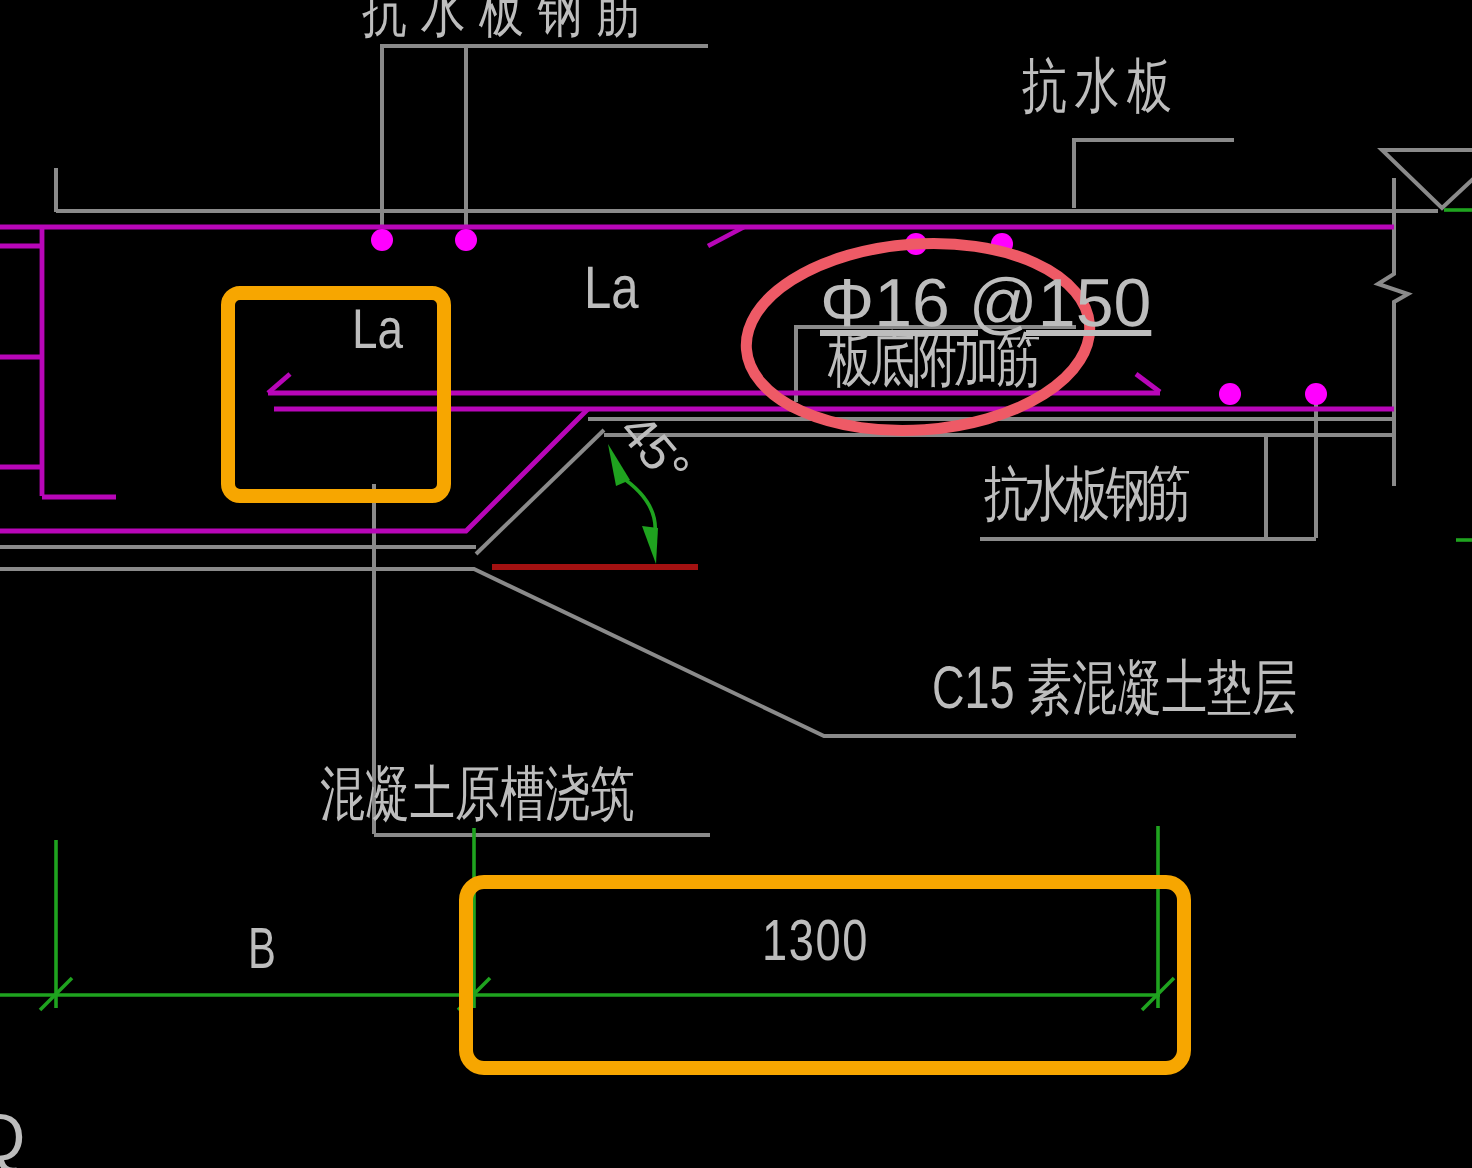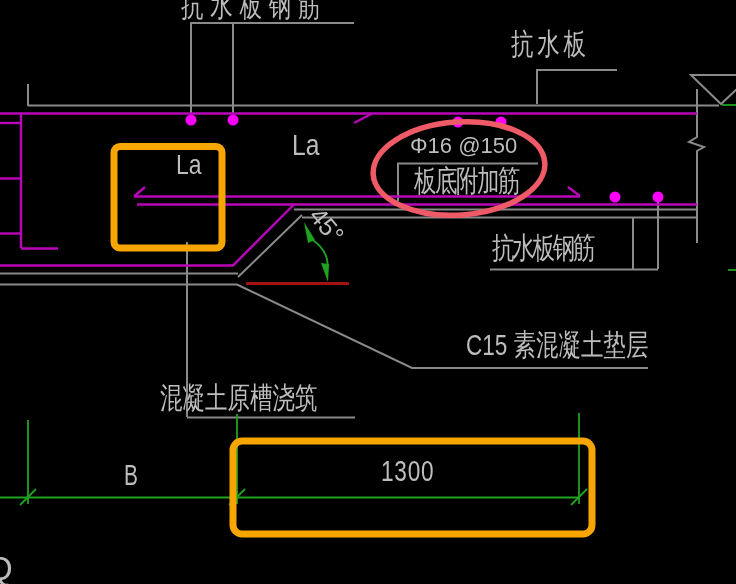--- a/index.html
+++ b/index.html
@@ -104,21 +104,21 @@
 
   <g>
     <rect class="orange-box" x="114" y="146.5" width="108" height="101.5" rx="6"></rect>
     <rect class="orange-box" x="233" y="441" width="359" height="93" rx="9"></rect>
     <ellipse class="red-ellipse" cx="459" cy="168.5" rx="86" ry="46.5" transform="rotate(-4 459 168.5)"></ellipse>
   </g>
 </svg>
 
 <div class="cad-text cjk" style="left:181px;top:-9px;letter-spacing:9px;">抗水板钢筋</div>
 <div class="cad-text cjk" style="left:511px;top:29px;letter-spacing:5px;">抗水板</div>
-<div class="cad-text" style="left:410px;top:135px;font-size:22px;">Φ16 @150</div>
+<div class="cad-text" style="left:410px;top:135px;font-size:34px;text-decoration:underline;">Φ16 @150</div>
 <div class="cad-text cjk" style="left:414px;top:166px;letter-spacing:-2px;">板底附加筋</div>
 <div class="cad-text" style="left:176px;top:151px;font-size:28px;transform:scaleX(0.82);">La</div>
 <div class="cad-text" style="left:292px;top:130px;font-size:30px;transform:scaleX(0.82);">La</div>
 <div class="cad-text" style="left:324px;top:203px;font-size:25px;transform:rotate(50deg);">45°</div>
 <div class="cad-text cjk" style="left:492px;top:233px;letter-spacing:-3px;">抗水板钢筋</div>
 <div class="cad-text cjk" style="left:466px;top:330px;">C15 素混凝土垫层</div>
 <div class="cad-text cjk" style="left:160px;top:383px;">混凝土原槽浇筑</div>
 <div class="cad-text" style="left:124px;top:461px;font-size:29px;transform:scaleX(0.72);">B</div>
 <div class="cad-text" style="left:381px;top:457px;font-size:29px;transform:scaleX(0.78);letter-spacing:1px;">1300</div>
 <div class="cad-text" style="left:-13px;top:552px;font-size:33px;">Q</div>

